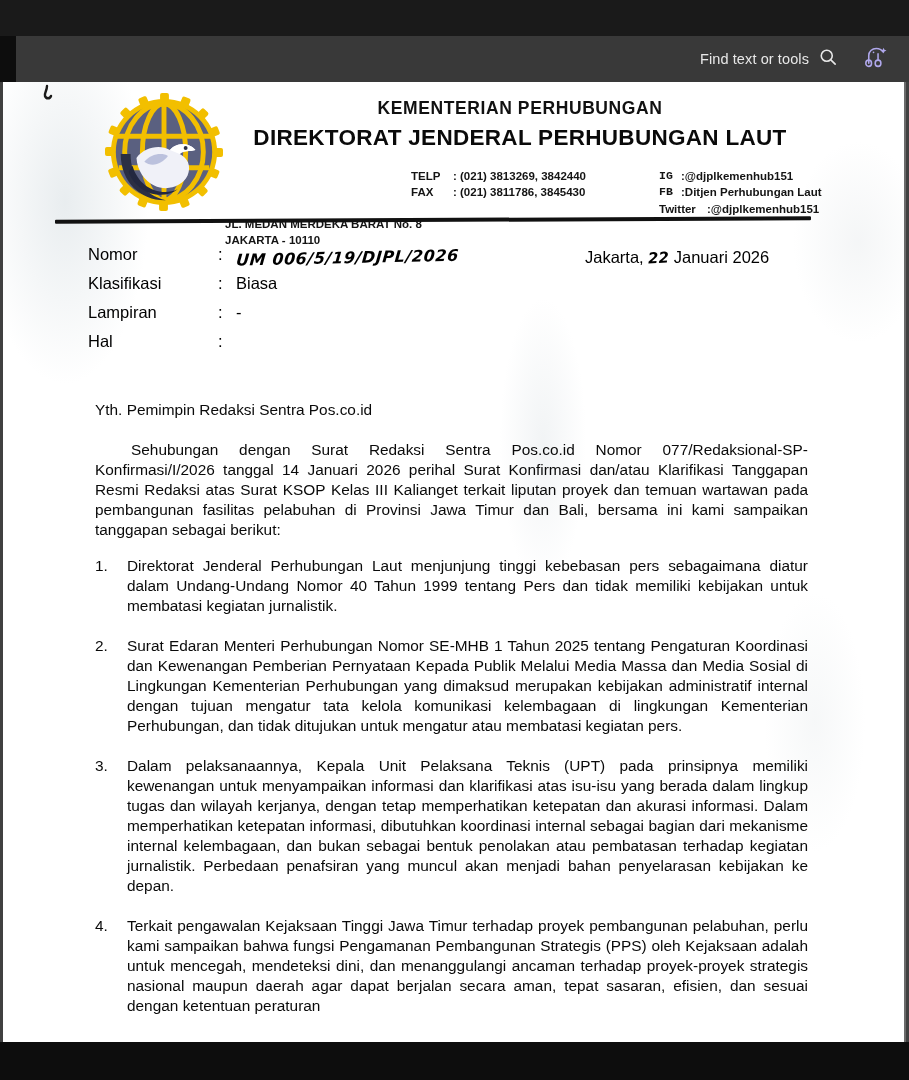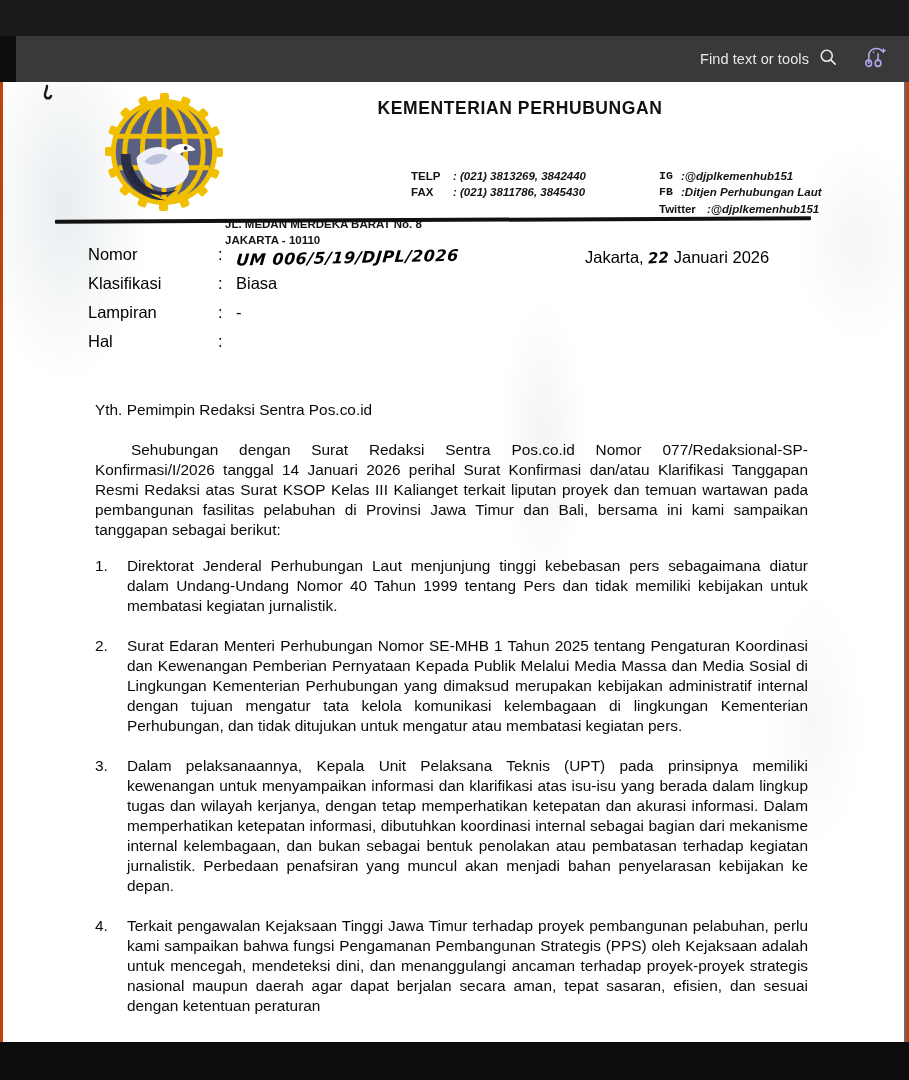--- a/index.html
+++ b/index.html
@@ -65,21 +65,21 @@
     margin-right: 8px;
   }
 
   
   .page-viewport {
     position: absolute;
     left: 0; top: 82px;
     width: 909px;
     height: 960px;
     overflow: hidden;
-    background: #c2410c;
+    background: #404040;
   }
   .page {
     position: absolute;
     left: 3px; top: 0;
     width: 903px;
     height: 960px;
     background: #ffffff;
     border-right: 2px solid #6b6b6b;
     color: #000;
   }
@@ -147,21 +147,21 @@
     line-height: 1.42;
   }
   .lhc-col1 { width: 186px; margin-top: 48px; }
   .lhc-col2 { width: 248px; }
   .lhc-col3 { width: 200px; }
   .lhc-row { display: flex; white-space: nowrap; }
   .lhc-k { display: inline-block; }
   .lhc-k.w1 { width: 42px; }
   .lhc-k.w2 { width: 22px; font-family: Liberation Mono, monospace; }
   .lhc-k.w3 { width: 48px; }
-  .lhc-v  { display: inline-block; font-style: italic; }
+  .lhc-v  { display: inline-block; }
 
   .lh-rule {
     position: absolute;
     left: 52px; top: 136px;
     width: 756px; height: 4px;
     background: #111;
     transform: rotate(-0.28deg);
     border-radius: 1px;
   }
 
@@ -336,20 +336,21 @@
             <circle cx="82" cy="56" r="2" fill="#2b2f44"></circle>
 
             <path d="M40 70 C46 62, 58 60, 64 64 C58 72, 48 76, 40 70 Z" fill="#aab0d4" opacity=".75"></path>
 
             <path d="M28 74 C34 96, 56 106, 74 98 C58 110, 32 102, 24 80 Z" fill="#232840"></path>
           </svg>
         </div>
 
         <div class="lh-titles">
           <div class="lh-l1">KEMENTERIAN PERHUBUNGAN</div>
+          <div class="lh-l2">DIREKTORAT JENDERAL PERHUBUNGAN LAUT</div>
         </div>
 
         <div class="lh-contact">
           <div class="lhc-col1">
             <div class="lhc-row">
                 <span>JL. MEDAN MERDEKA BARAT No. 8</span>
               </div>
             <div class="lhc-row">
                 <span>JAKARTA - 10110</span>
               </div>

